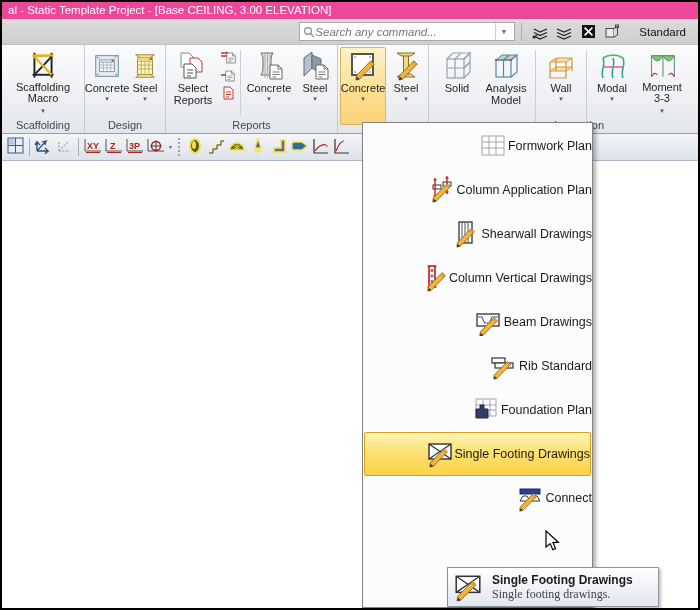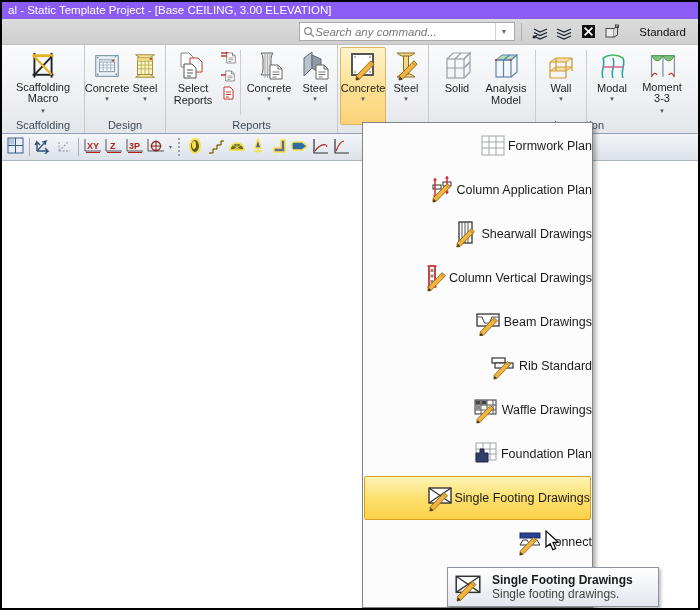--- a/index.html
+++ b/index.html
@@ -1,21 +1,21 @@
 <!DOCTYPE html>
 <html><head>
 <meta charset="utf-8">
 <style>
   * { box-sizing: border-box; margin: 0; padding: 0; }
   html,body { width:700px; height:610px; overflow:hidden; }
   body { font-family:"Liberation Sans", sans-serif; background:#fff; position:relative; }
   .app { position:absolute; inset:0; border:2px solid #000; overflow:hidden; background:#e9e9e9; display:flex; flex-direction:column; }
 
   
-  .titlebar { height:17px; background:#8b5cf6; color:#fff; font-size:11.5px; line-height:17px; padding-left:6px; white-space:nowrap; }
+  .titlebar { height:17px; background:#ec4899; color:#fff; font-size:11.5px; line-height:17px; padding-left:6px; white-space:nowrap; }
 
   
   .qatrow { height:26px; background:linear-gradient(#dbdbdb,#cfcfcf); border-bottom:1px solid #c0c0c0; display:flex; align-items:center; padding:0 12px 0 6px; }
   .qspacer { flex:1; }
   .searchbox { width:216px; height:19px; background:#fff; border:1px solid #a9a9a9; display:flex; align-items:center; padding:0 3px; }
   .searchbox input { border:none; outline:none; flex:1; font-family:"Liberation Sans",sans-serif; font-size:11.5px; font-style:italic; color:#8a8a8a; background:transparent; min-width:0; }
   .sb-drop { border-left:1px solid #d0d0d0; padding:0 4px; color:#666; font-size:7px; align-self:stretch; display:flex; align-items:center; }
   .vline { width:1px; height:18px; background:#aeaeae; margin:0 6px; }
   .qicon { width:18px; height:18px; margin:0 3px; display:flex; align-items:center; justify-content:center; }
   .profile-label { font-size:11.5px; color:#111; margin-left:15px; }
@@ -46,21 +46,21 @@
   
   .menu { position:absolute; left:362px; top:122px; width:231px; bottom:2px; background:#fcfcfc; border:1px solid #838383; box-shadow:3px 3px 4px rgba(0,0,0,.3); z-index:5; padding-top:1px; }
   .mitem { height:44px; display:flex; align-items:center; gap:1px; padding-left:6px; font-size:12.5px; color:#1b1b1b; cursor:default;justify-content:flex-end; }
   .mitem .mic { width:28px; height:28px; flex:0 0 28px; }
   .mitem.hl { margin:0 1px; border:1px solid #d8a01d; border-radius:2px; background:linear-gradient(#fdf4b7,#fce06e 50%,#fbd14a); height:44px; padding-left:5px; }
 
   
   .tooltip { position:absolute; left:447px; top:567px; width:212px; height:40px; background:linear-gradient(#ffffff,#e2e6ee); border:1px solid #8e949c; box-shadow:2px 2px 3px rgba(0,0,0,.25); z-index:10; display:flex; align-items:center; gap:8px; padding:2px 4px; }
   .tooltip .tic { width:32px; height:30px; flex:0 0 32px; }
   .tt-title { font-size:12px; font-weight:bold; color:#1a1a1a; line-height:14px; }
-  .tt-desc { font-size:12px; color:#444; line-height:14px; }
+  .tt-desc { font-size:12px; color:#444; line-height:14px;font-family:Liberation Serif, serif; }
 
   .cursor { position:absolute; left:543px; top:530px; z-index:20; }
 </style>
 </head>
 <body>
 
 <svg width="0" height="0" style="position:absolute">
   <defs>
     <symbol id="sym-pencil" viewBox="0 0 26 26">
       <polygon points="2,25 5.5,24.3 21,8.5 17.5,5 2.5,20.5" fill="#f4b33d" stroke="#8d6c22" stroke-width="1"></polygon>
@@ -486,31 +486,20 @@
 
   <div class="mitem">
     <svg class="mic" viewBox="0 0 28 28">
       <rect x="2" y="6" width="13" height="5" fill="#fff" stroke="#333" stroke-width="1.2"></rect>
       <rect x="5" y="11" width="18" height="5" fill="#fff" stroke="#333" stroke-width="1.2"></rect>
       <use href="#sym-pencil" x="2" y="5" width="23" height="23"></use>
     </svg>
     <span>Rib Standard</span>
   </div>
 
-  <div class="mitem">
-    <svg class="mic" viewBox="0 0 28 28">
-      <rect x="2" y="4" width="21" height="14" fill="#fff" stroke="#333"></rect>
-      <path d="M2 9 h21 M2 14 h21 M8 4 v14 M14 4 v14 M20 4 v14" stroke="#555"></path>
-      <rect x="2.5" y="4.5" width="5" height="4" fill="#444"></rect>
-        <rect x="8.5" y="4.5" width="5" height="4" fill="#444"></rect>
-      <rect x="2.5" y="9.5" width="5" height="4" fill="#888"></rect>
-      <use href="#sym-pencil" x="2" y="5" width="23" height="23"></use>
-    </svg>
-    <span>Waffle Drawings</span>
-  </div>
 
   <div class="mitem">
     <svg class="mic" viewBox="0 0 28 28">
       <rect x="4" y="3" width="20" height="17" fill="#fff" stroke="#a0a5ab"></rect>
       <path d="M4 9 h20 M4 14 h20 M11 3 v17 M18 3 v17" stroke="#a0a5ab"></path>
       <path d="M8 9 v4 h-4 v9 h12 v-9 h-4 v-4 z" fill="#323d68" stroke="#22294a"></path>
     </svg>
     <span>Foundation Plan</span>
   </div>
 

